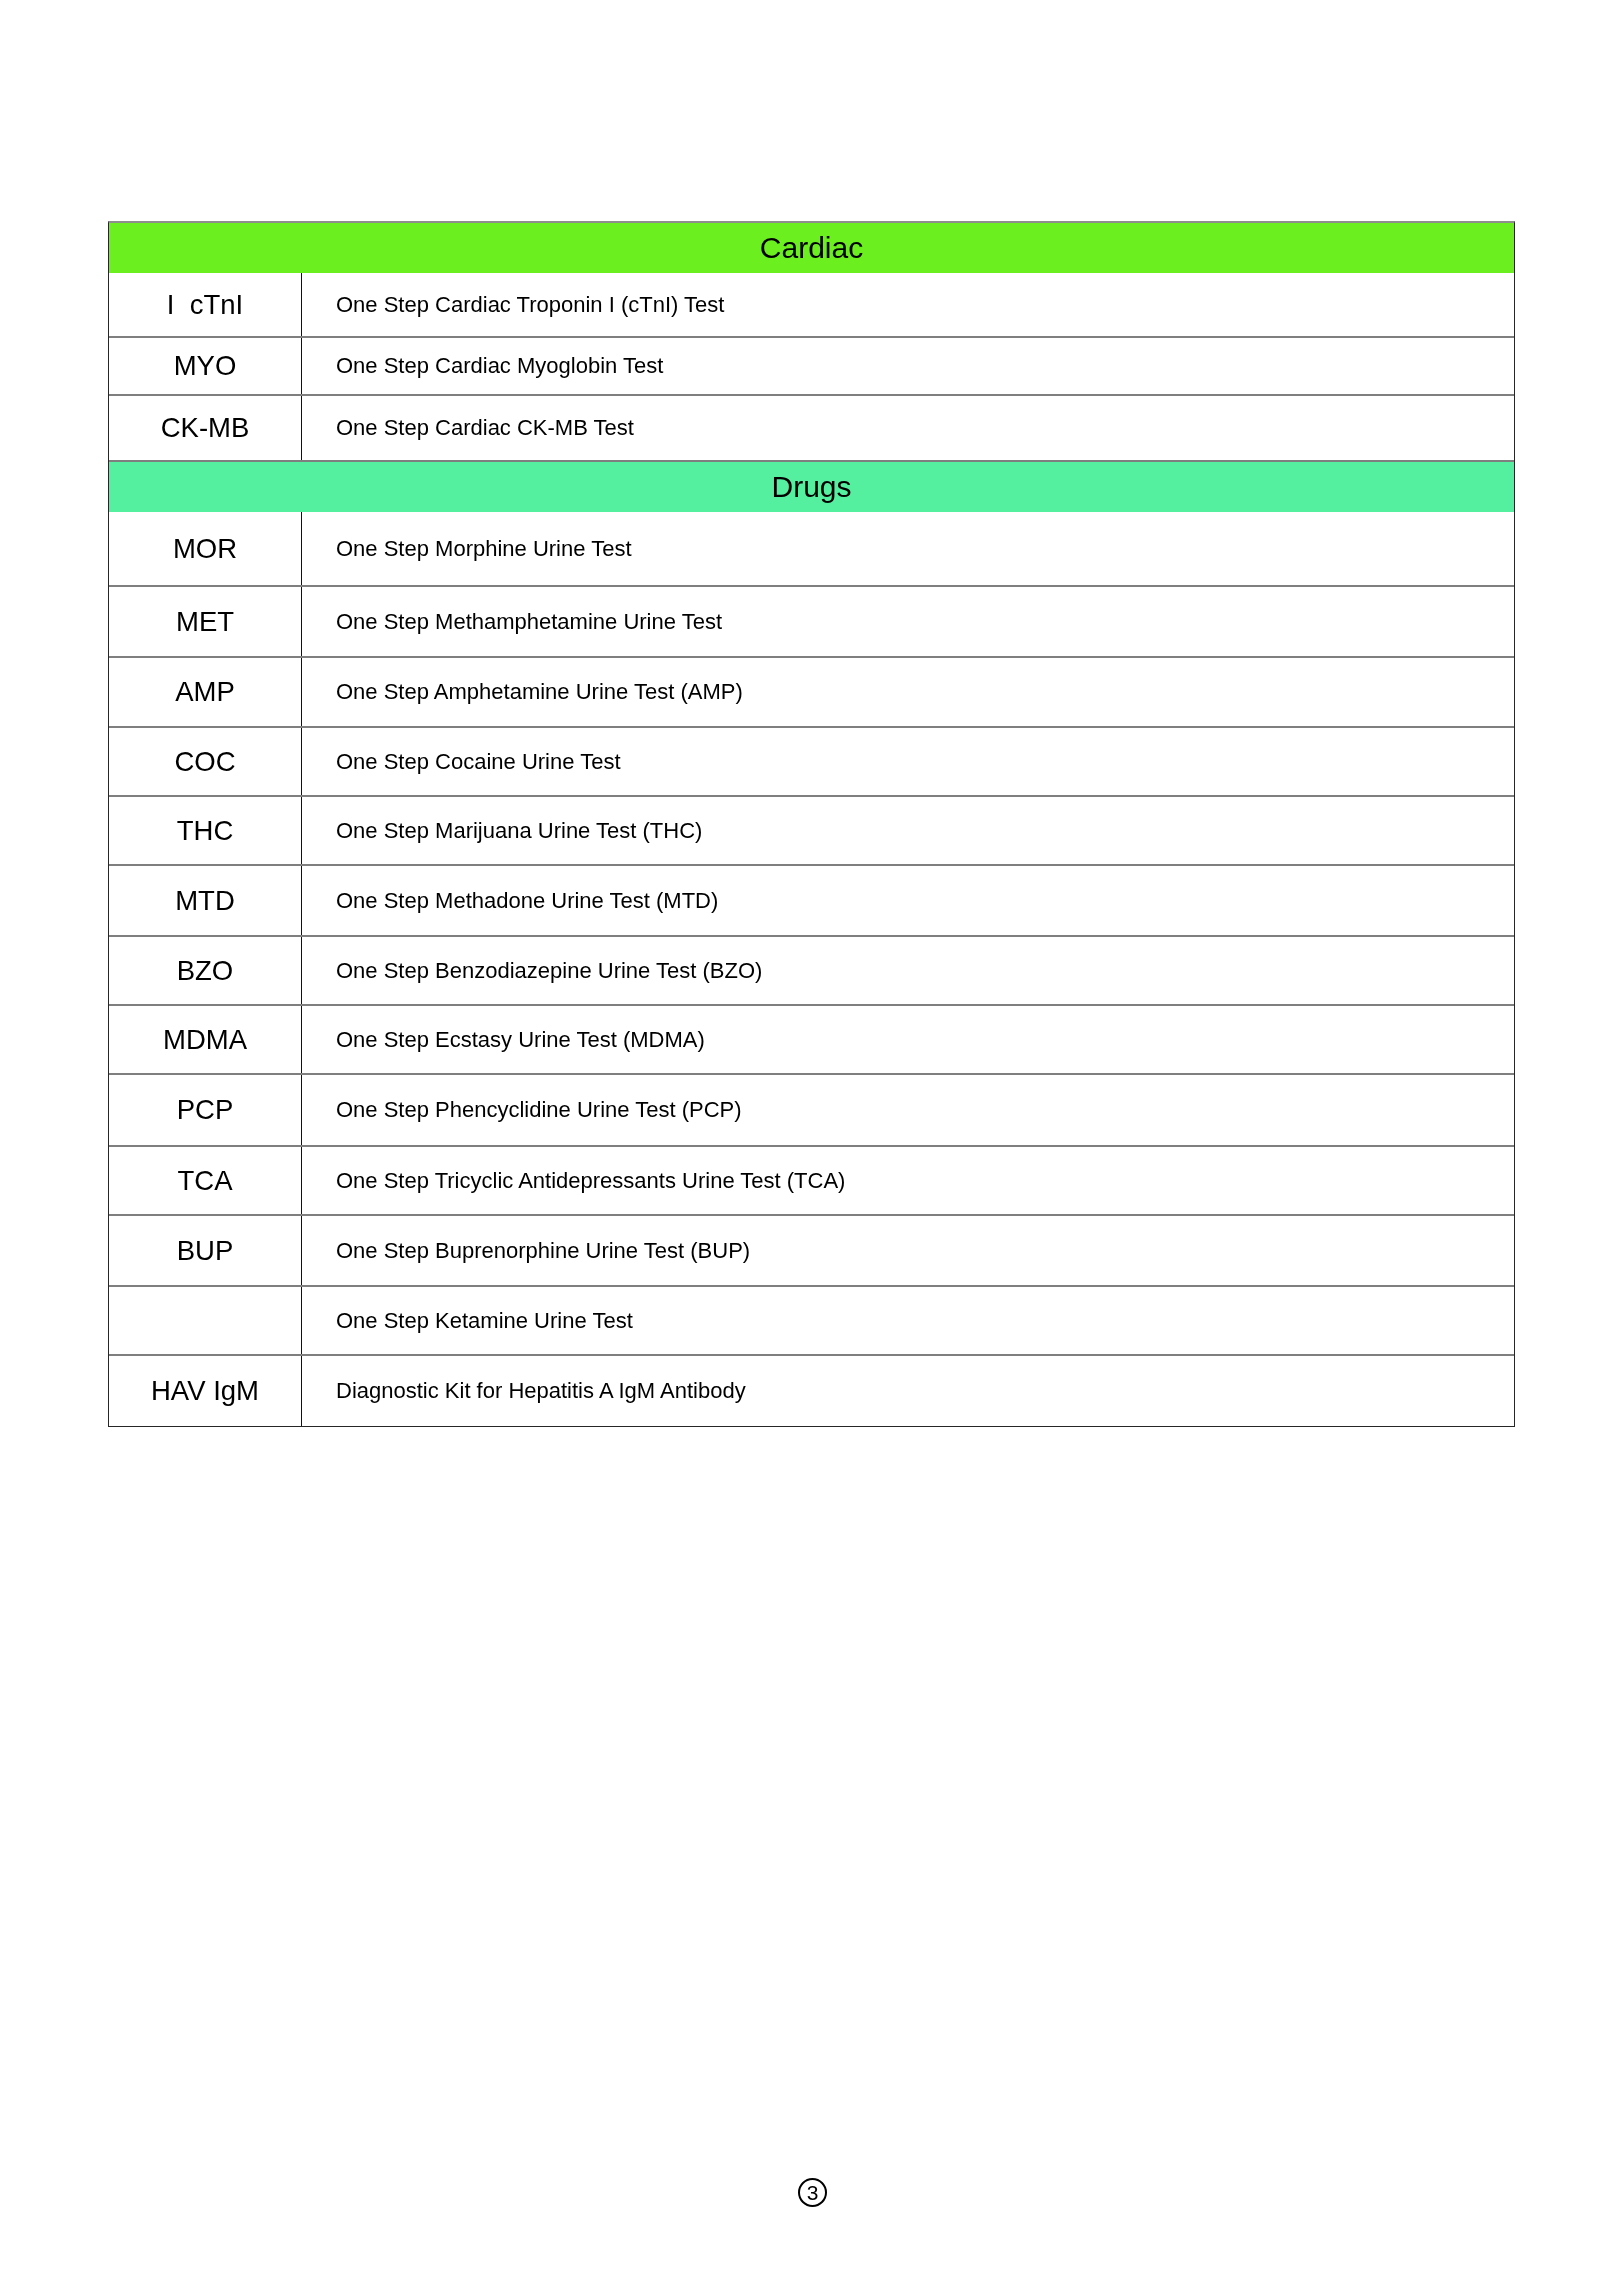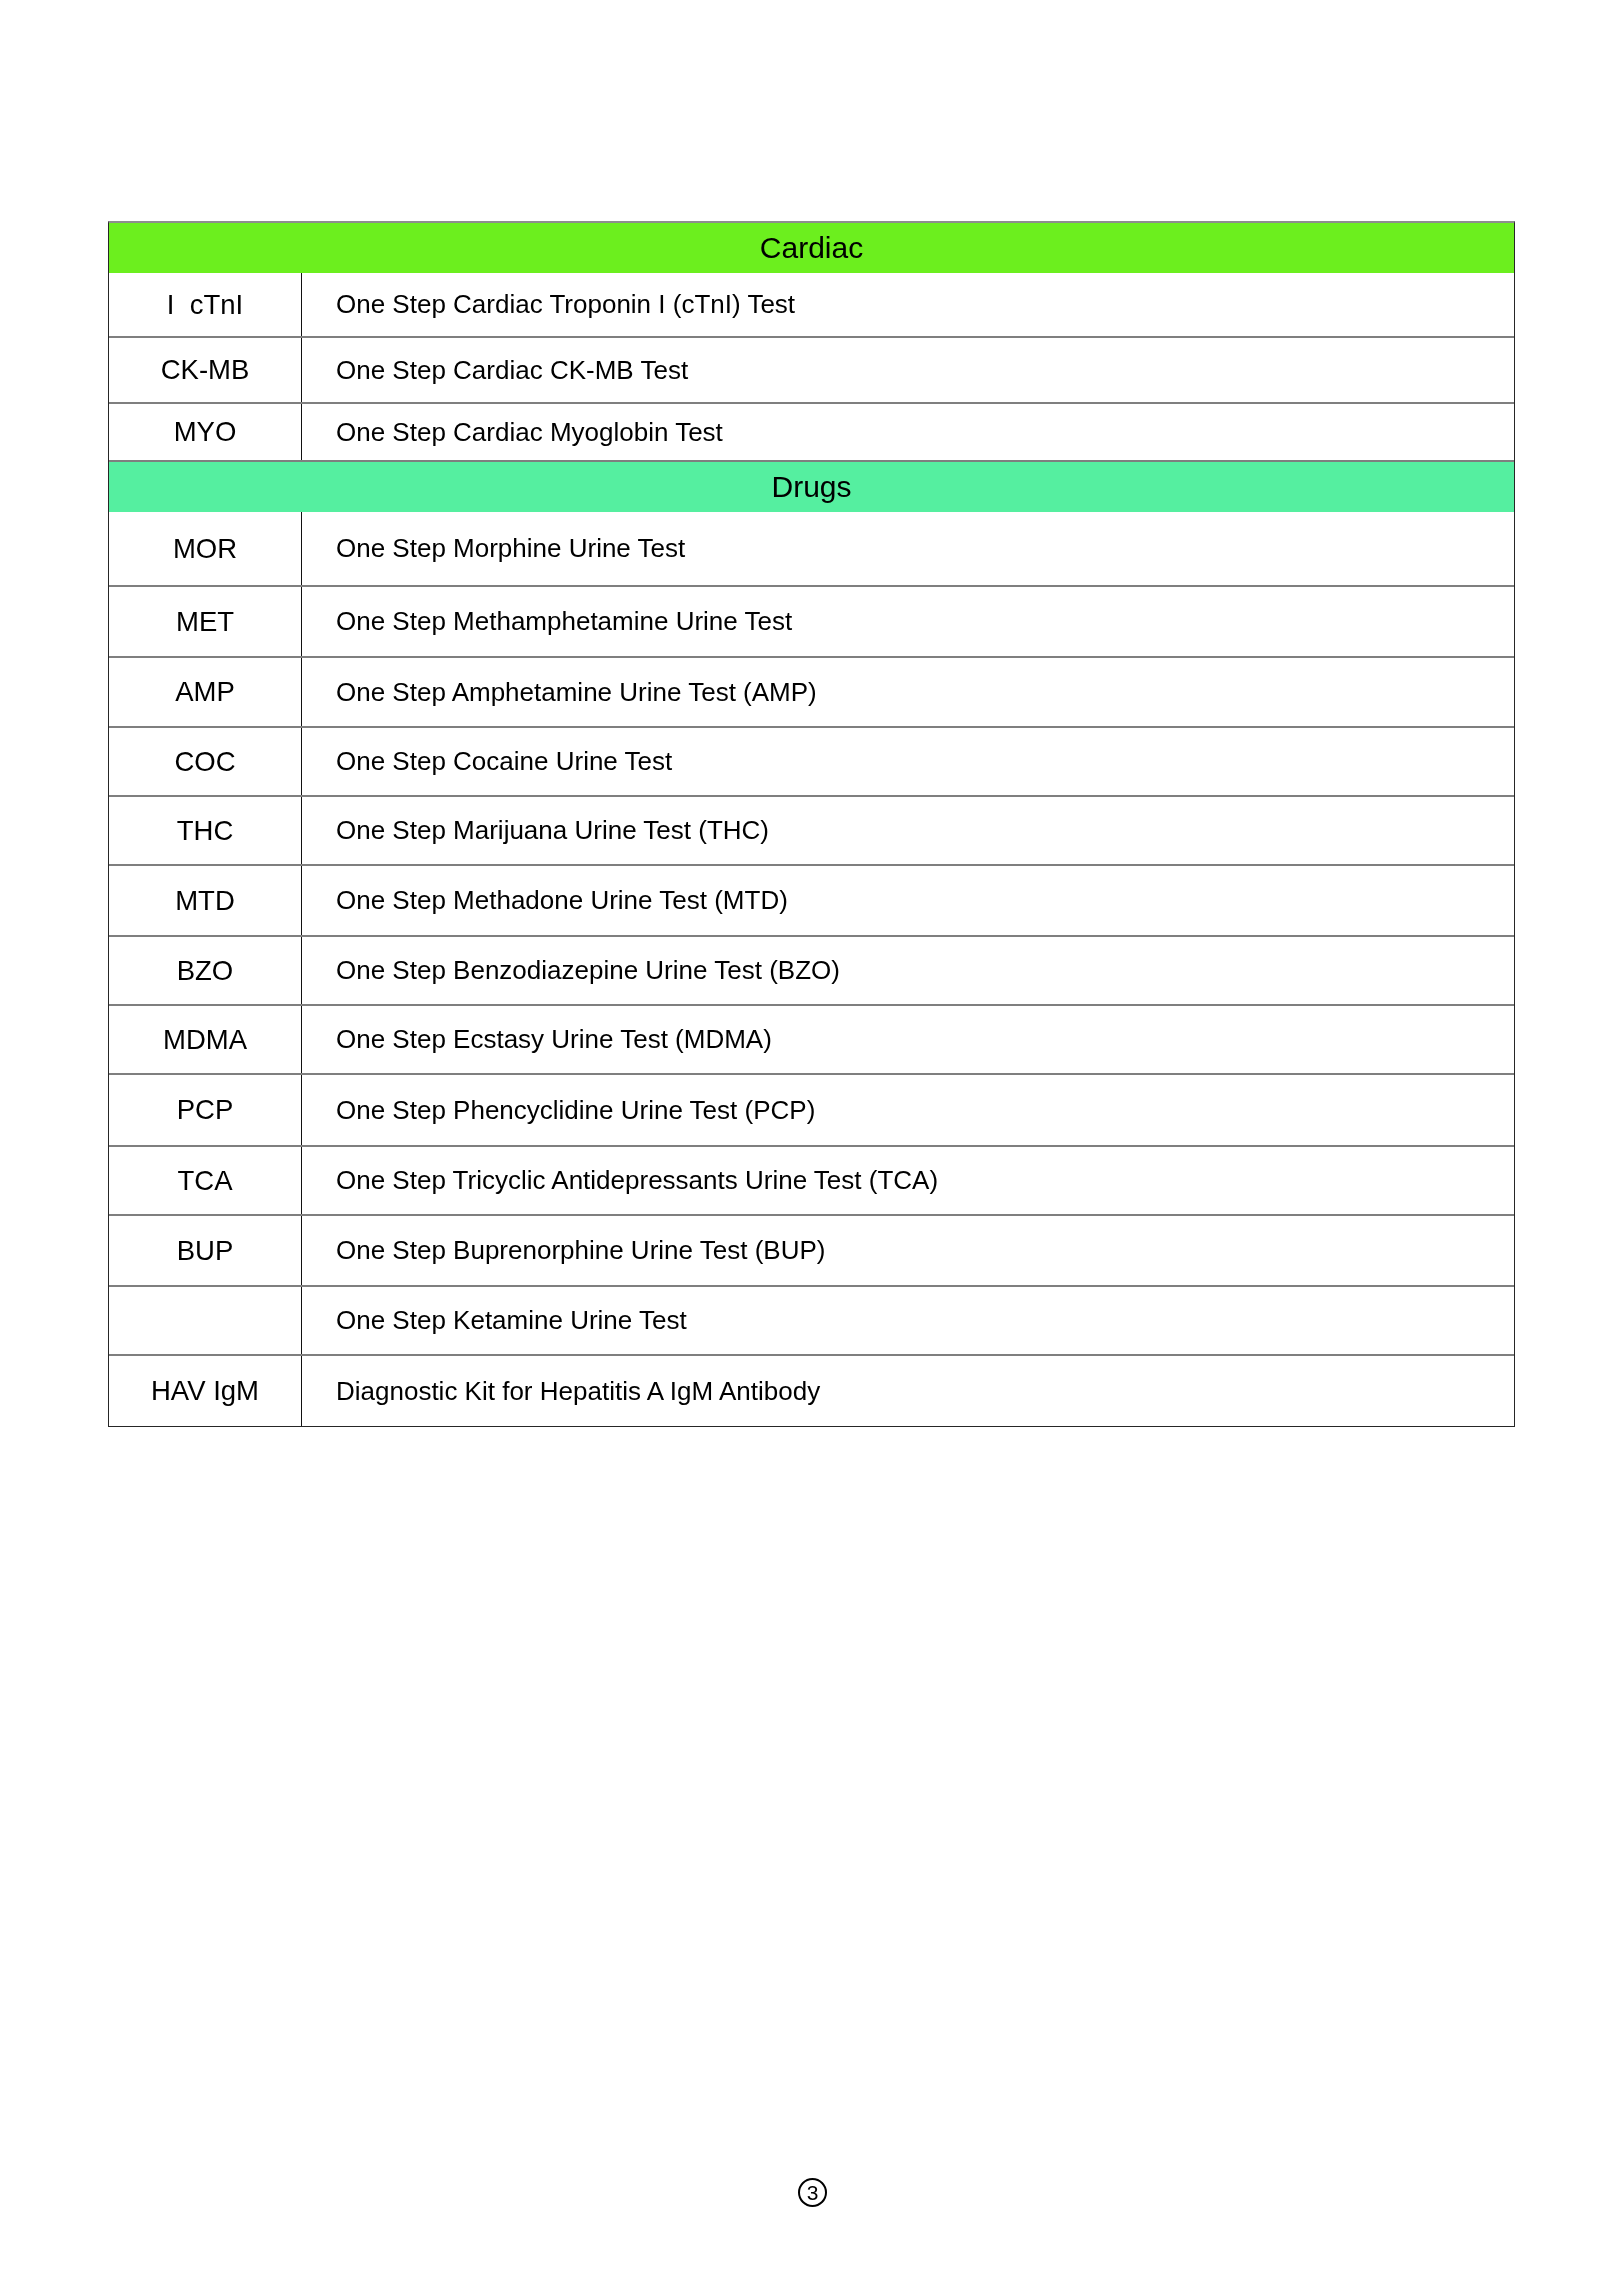--- a/index.html
+++ b/index.html
@@ -31,21 +31,21 @@
     width:193px;
     border-right:1.3px solid #111111;
     justify-content:center;
     font-size:27.5px;
     white-space:pre;
     text-align:left;
   }
   .name {
     flex:1;
     padding-left:34px;
-    font-size:26px;
+    font-size:22px;
   }
   .page-number {
     position:absolute;
     left:798px; top:2178px;
     width:29px; height:29px;
     border:2px solid #000000;
     border-radius:50%;
     display:flex; align-items:center; justify-content:center;
     font-size:21px;
   }
@@ -56,27 +56,27 @@
 <div class="page">
 
   <div class="catalog-table">
 
     <div class="band" style="height: 50px; background-color: rgb(108, 239, 30);">Cardiac</div>
 
     <div class="row" style="height:65px">
       <div class="cell code">I  cTnI</div>
       <div class="cell name">One Step Cardiac Troponin I (cTnI) Test</div>
     </div>
+    <div class="row" style="height:58px">
+      <div class="cell code">MYO</div>
+      <div class="cell name">One Step Cardiac Myoglobin Test</div>
+    </div>
     <div class="row" style="height:66px">
       <div class="cell code">CK-MB</div>
       <div class="cell name">One Step Cardiac CK-MB Test</div>
-    </div>
-    <div class="row" style="height:58px">
-      <div class="cell code">MYO</div>
-      <div class="cell name">One Step Cardiac Myoglobin Test</div>
     </div>
 
     <div class="band" style="height: 50px; background-color: rgb(85, 239, 160); text-align: right;">Drugs</div>
 
     <div class="row" style="height:75px">
       <div class="cell code">MOR</div>
       <div class="cell name">One Step Morphine Urine Test</div>
     </div>
     <div class="row" style="height:71px">
       <div class="cell code">MET</div>

